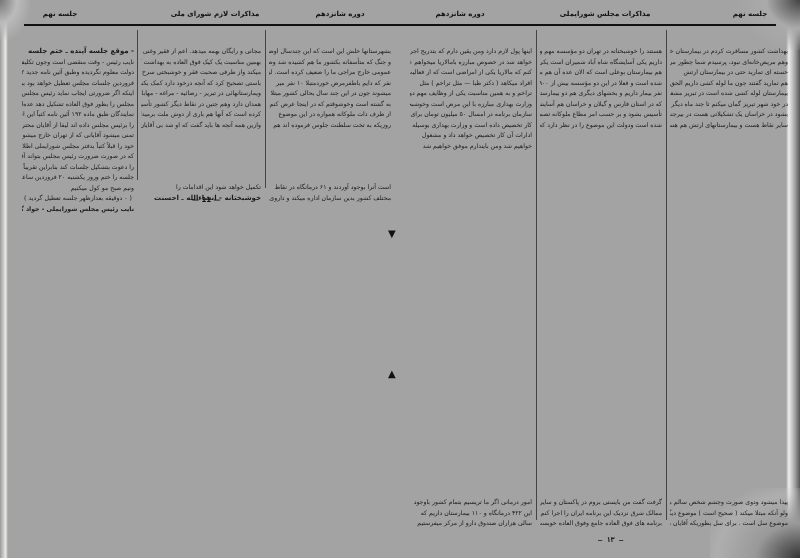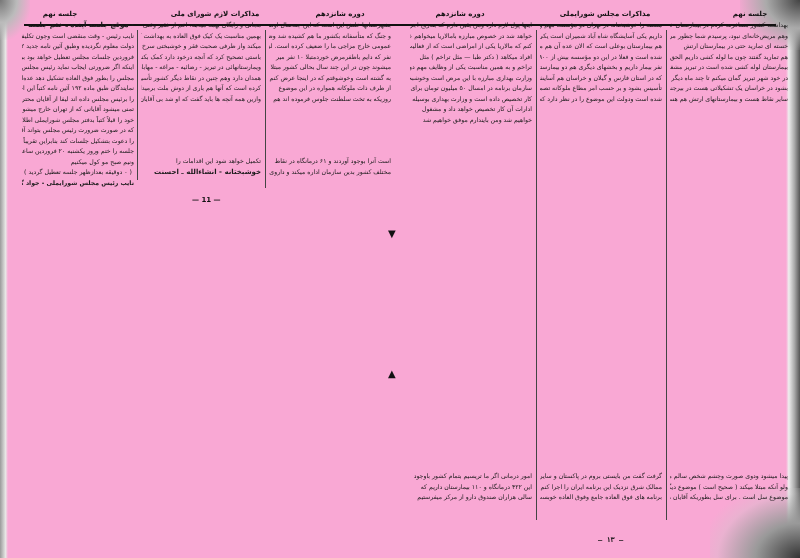--- a/index.html
+++ b/index.html
@@ -2,40 +2,40 @@
 <html><head>
 <meta charset="utf-8">
 <style>
   html, body { margin:0; padding:0; }
   body {
     width:800px; height:558px; overflow:hidden; position:relative;
     background:#f4f4f2;
     font-family:"DejaVu Sans", sans-serif;
     color:#111;
   }
-  .spread { position:absolute; left:0; top:0; width:800px; height:558px; background:#f9a8d4; }
+  .spread { position:absolute; left:0; top:0; width:800px; height:558px; background:#a3a3a3; }
   .scan-edge-l { position:absolute; left:0; top:0; width:8px; height:558px;
     background:linear-gradient(to right,#9a9a9a,#e8e8e6 70%,transparent); }
   .scan-edge-r { position:absolute; right:0; top:0; width:14px; height:558px;
     background:linear-gradient(to left,#555 0%,#aaa 40%,#eee 80%,transparent); }
   .scan-corner-br { position:absolute; right:0; bottom:0; width:90px; height:70px;
     background:radial-gradient(ellipse at 100% 100%, #333 0%, #999 35%, rgba(200,200,200,0.3) 65%, transparent 80%); }
   .scan-corner-tr { position:absolute; right:0; top:0; width:60px; height:50px;
     background:radial-gradient(ellipse at 100% 0%, #444 0%, #aaa 40%, transparent 75%); }
   .scan-corner-tl { position:absolute; left:0; top:0; width:30px; height:40px;
     background:radial-gradient(ellipse at 0% 0%, #777 0%, #bbb 40%, transparent 75%); }
 
   .page { position:absolute; top:0; height:558px; }
   .page.left { left:0; width:400px; }
   .page.right { left:400px; width:400px; }
 
   .running-head { position:absolute; top:10px; height:12px; font-size:7px; font-weight:bold; direction:rtl; }
   .rule { position:absolute; top:24px; height:2px; background:#111; }
 
-  .col { position:absolute; top:20px; direction:rtl; text-align:justify; }
+  .col { position:absolute; top:46px; direction:rtl; text-align:justify; }
   .col .line { font-size:6.2px; line-height:10.5px; height:10.5px; white-space:nowrap; overflow:hidden; color:#1a1a1a; }
   .col .line.bold { font-weight:bold; font-size:7px; }
   .col .line.center { text-align:center; }
   .vdiv { position:absolute; width:1px; background:#444; }
 
   .pagenum { position:absolute; font-size:7px; font-weight:bold; direction:ltr; }
   .binding-mark { position:absolute; font-size:10px; color:#111; }
 </style>
 </head>
 <body>

